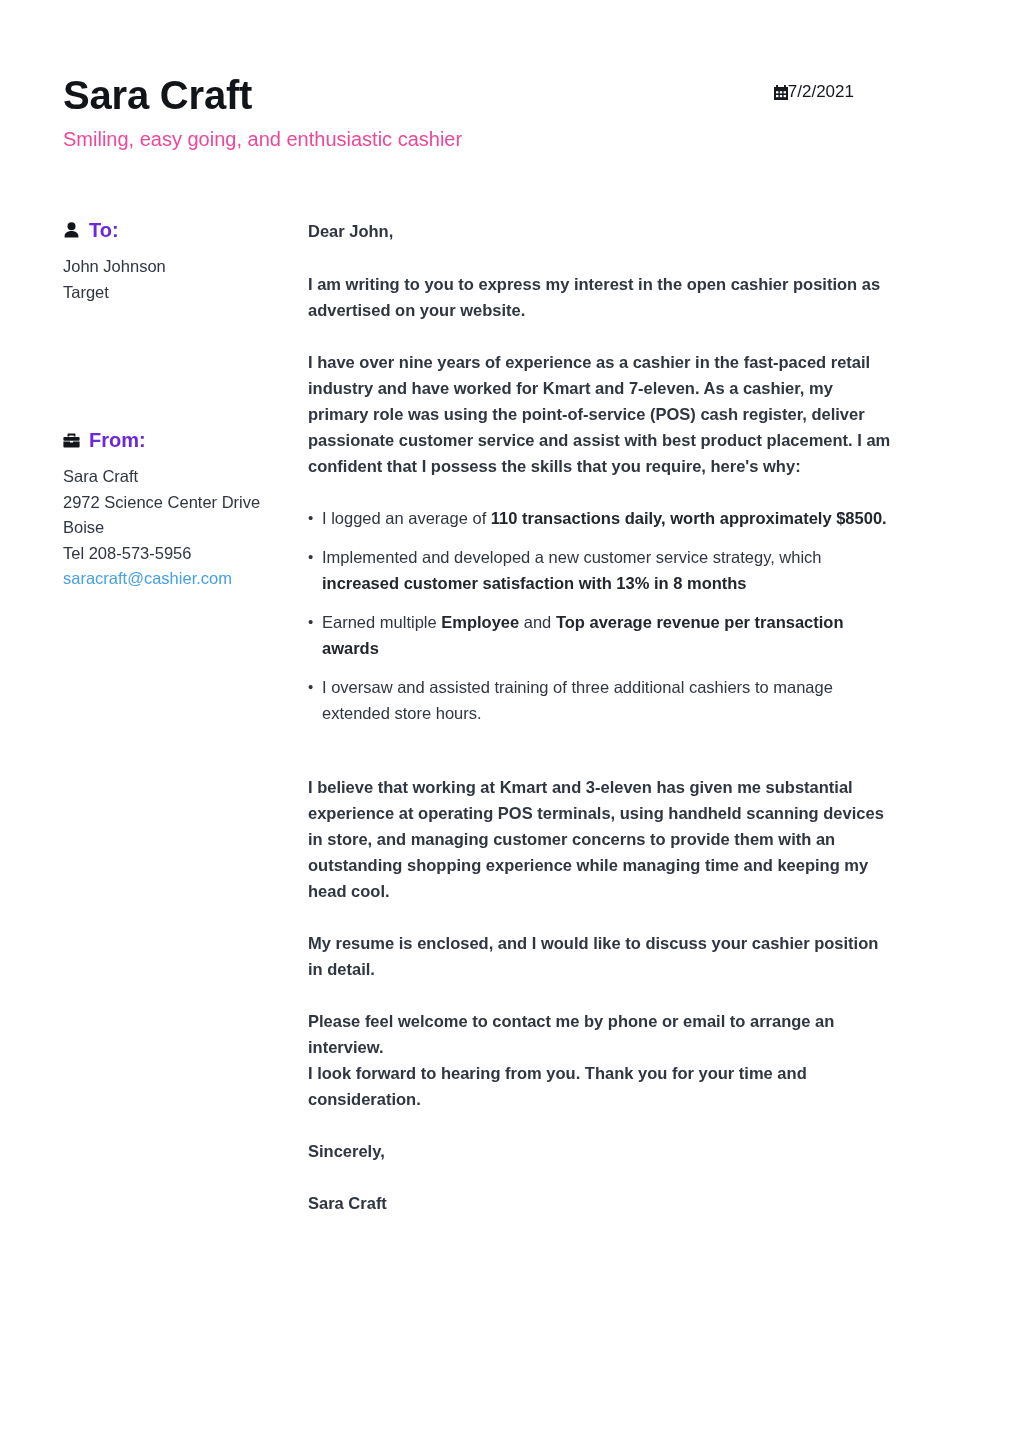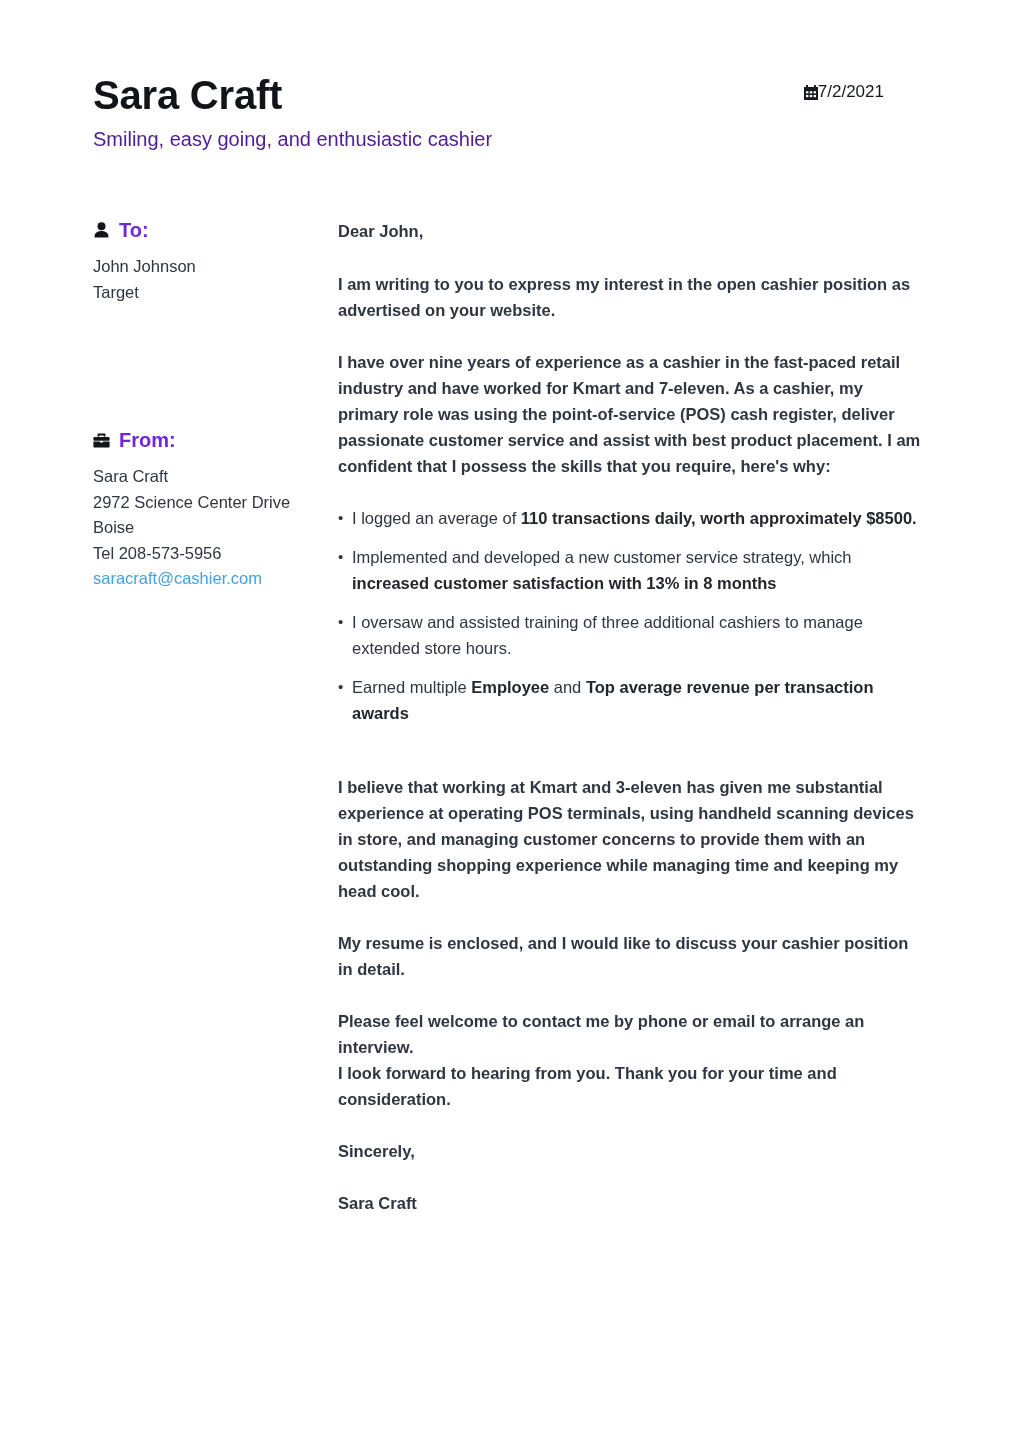--- a/index.html
+++ b/index.html
@@ -15,21 +15,20 @@
     overflow: hidden;
     color: #2f3640;
     -webkit-font-smoothing: antialiased;
   }
 
   .page {
     position: relative;
     width: 918px;
     height: 1448px;
     background: #ffffff;
-    margin-left: 30px;
   }
 
   
   .header {
     position: absolute;
     left: 63px;
     top: 72px;
     right: 64px;
   }
   .header-row {
@@ -41,21 +40,21 @@
     font-size: 40px;
     line-height: 46px;
     font-weight: 700;
     color: #111418;
     letter-spacing: -0.2px;
     margin: 0;
   }
   .tagline {
     font-size: 20px;
     line-height: 26px;
-    color: #4c1d95;
+    color: #ec4899;
     margin: 8px 0 0 0;
     font-weight: 400;
   }
   .date-block {
     display: flex;
     align-items: center;
     font-size: 17px;
     line-height: 20px;
     color: #15191e;
     padding-top: 10px;
@@ -250,24 +249,24 @@
           <p>I have over nine years of experience as a cashier in the fast-paced retail industry and have worked for Kmart and 7-eleven. As a cashier, my primary role was using the point-of-service (POS) cash register, deliver passionate customer service and assist with best product placement. I am confident that I possess the skills that you require, here's why:</p>
 
           <ul class="bullets">
             <li>
               <span>I logged an average of </span><b>110 transactions daily, worth approximately $8500.</b>
             </li>
             <li>
               <span>Implemented and developed a new customer service strategy, which </span><b>increased customer satisfaction with 13% in 8 months</b>
             </li>
             <li>
+              <span>Earned multiple </span><b>Employee</b><span> and </span><b>Top average revenue per transaction awards</b>
+            </li>
+            <li>
               <span>I oversaw and assisted training of three additional cashiers to manage extended store hours.</span>
-            </li>
-            <li>
-              <span>Earned multiple </span><b>Employee</b><span> and </span><b>Top average revenue per transaction awards</b>
             </li>
           </ul>
 
           <div class="block-gap-large"></div>
 
           <p>I believe that working at Kmart and 3-eleven has given me substantial experience at operating POS terminals, using handheld scanning devices in store, and managing customer concerns to provide them with an outstanding shopping experience while managing time and keeping my head cool.</p>
 
 
           <p>My resume is enclosed, and I would like to discuss your cashier position in detail.</p>
 

